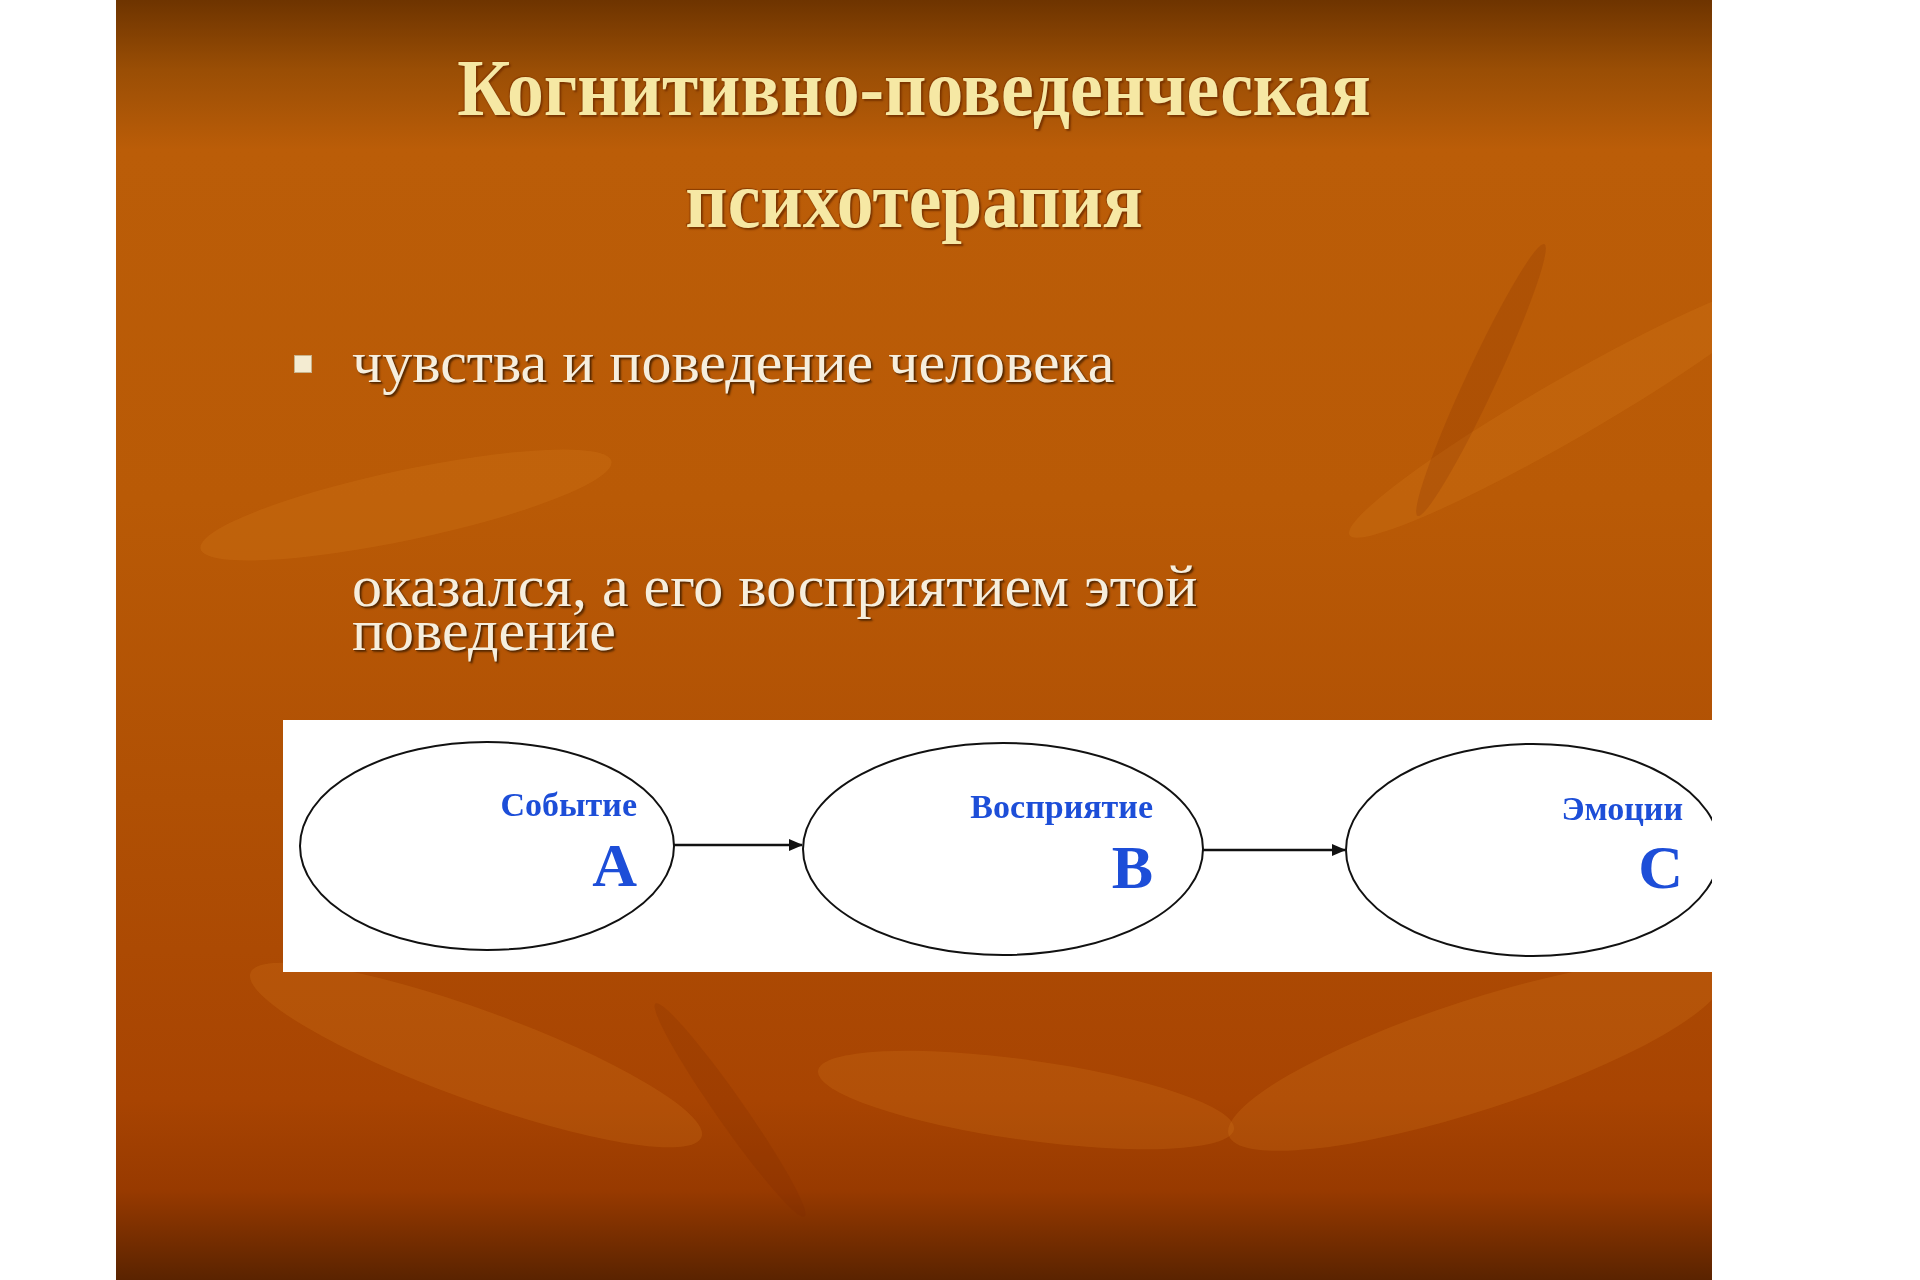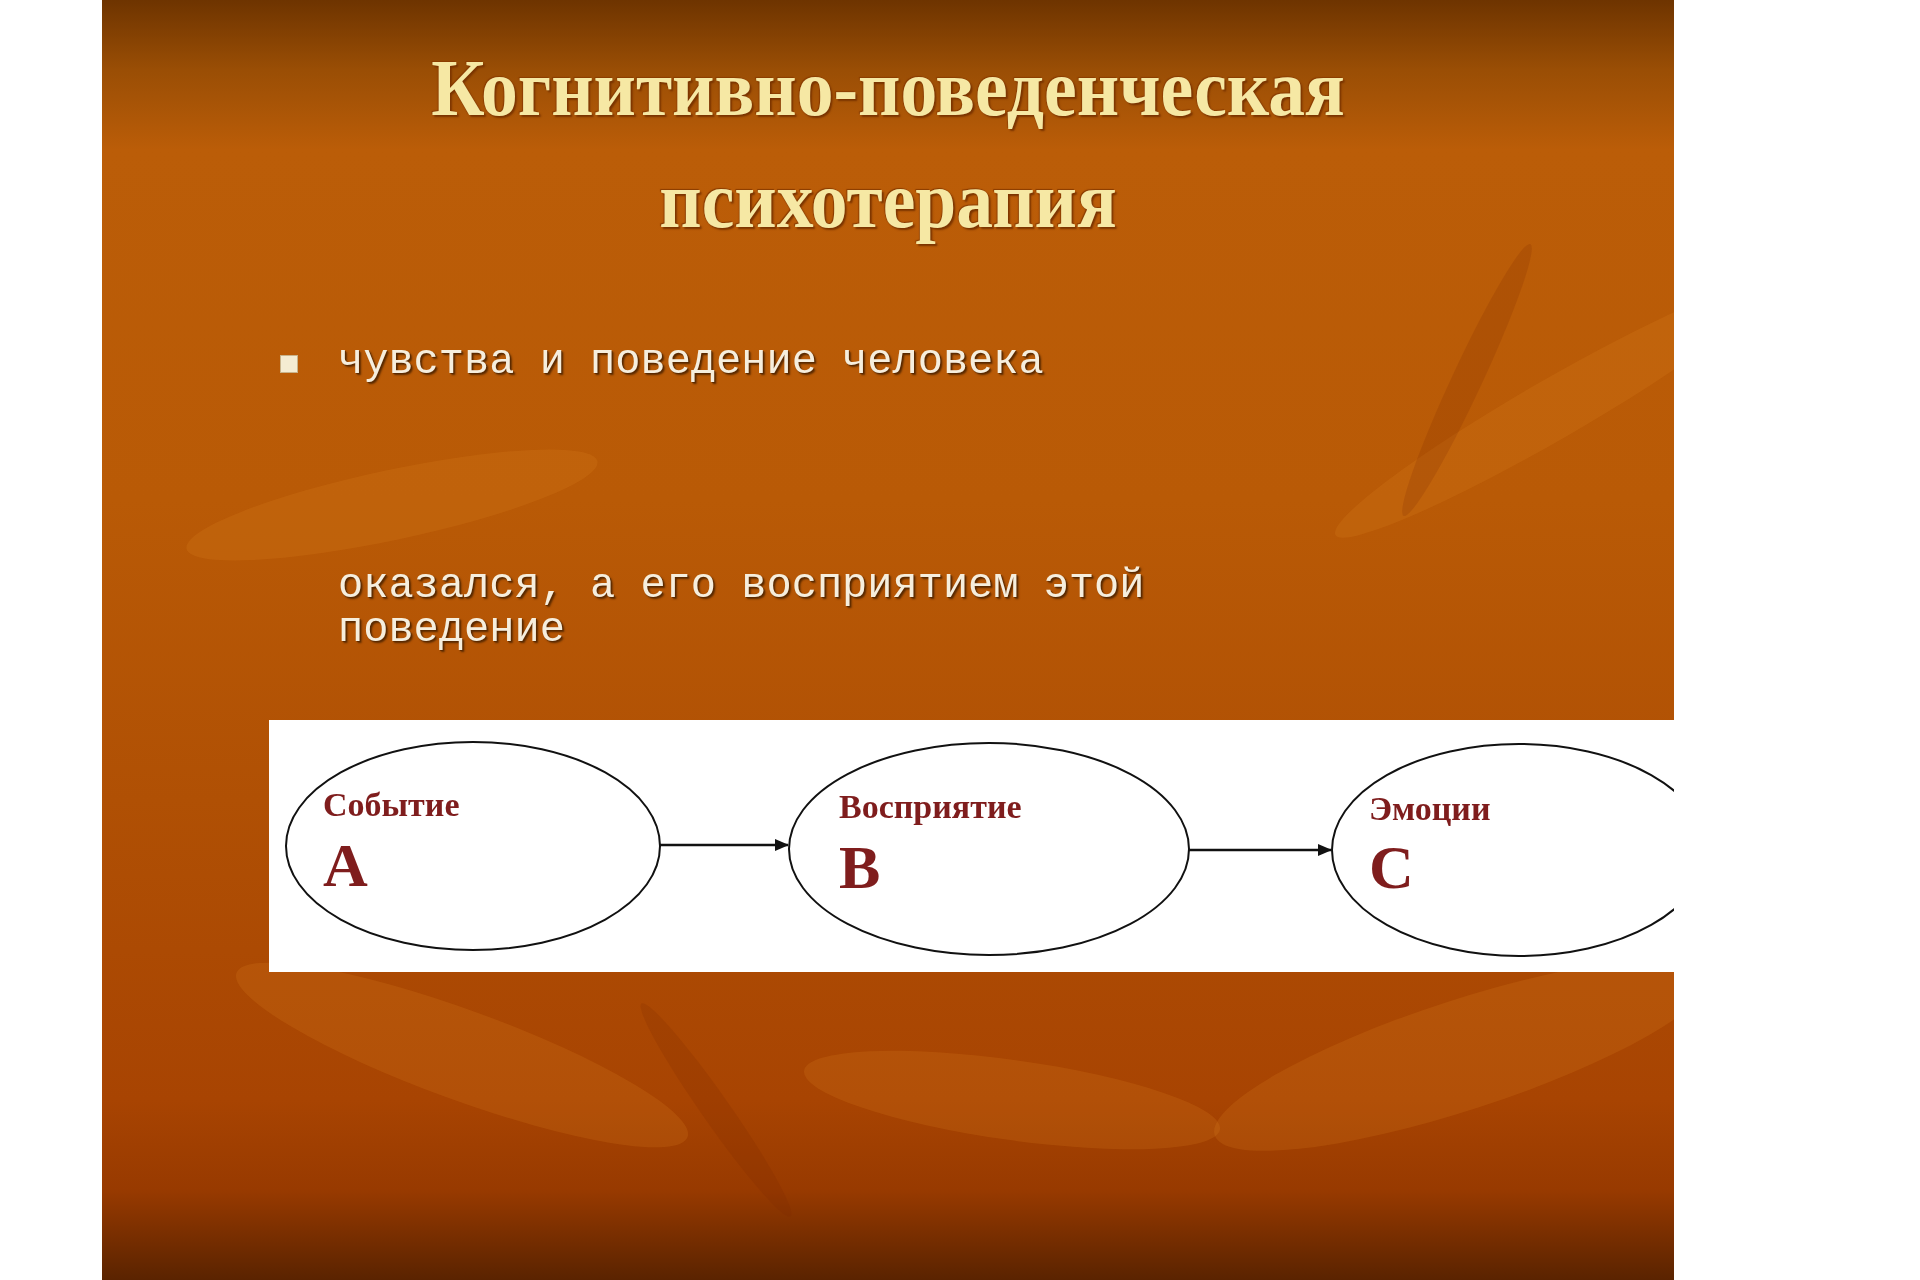--- a/index.html
+++ b/index.html
@@ -1,50 +1,51 @@
 <!DOCTYPE html>
 <html><head>
 <meta charset="utf-8">
 <style>
   html, body { margin:0; padding:0; background:#ffffff; }
   body { width:1920px; height:1280px; position:relative; overflow:hidden; }
   .slide {
-    position:absolute; left:102px; top:0; width:1572px; height:1280px;
+    position:absolute; left:116px; top:0; width:1572px; height:1280px;
     background: linear-gradient(to bottom, #6e3400 0px, #9a4e05 70px, #bb5d08 150px, #b95a06 500px, #b05004 800px, #a84402 1100px, #983a00 1190px, #5a2300 1280px);
     overflow:hidden;
+    padding-left:24px;
   }
   .leaf { position:absolute; background:rgba(230,140,40,0.18); }
   .leaf.dark { background:rgba(120,40,0,0.18); }
   .title {
     position:absolute; left:0; width:100%; text-align:center;
     font-family:"Liberation Serif", serif; font-weight:bold;
     color:#f6e8a4; font-size:80px; line-height:92px;
     text-shadow: 2px 2px 2px #7a3400, -1px -1px 1px #8a3c00;
     transform: scaleX(0.92);
   }
   .title.l1 { top:42px; }
   .title.l2 { top:154px; }
   .bullet-marker {
     position:absolute; left:178px; top:355px; width:16px; height:16px;
     background:#f4ecd2; border:1px solid #c9b38a;
   }
   .body-line {
     position:absolute; left:236px;
-    font-family:Liberation Mono, monospace;
-    color:#f6eedd; font-size:42px; line-height:60px; white-space:nowrap;
+    font-family:Liberation Serif, serif;
+    color:#f6eedd; font-size:60px; line-height:60px; white-space:nowrap;
     text-shadow: 2px 2px 2px #5a2a00, 1px 1px 0 #6a3000;
   }
   .diagram {
     position:absolute; left:167px; top:720px; width:1447px; height:252px;
     background:#ffffff;
   }
   .diagram svg { position:absolute; left:0; top:0; }
   .node-label {
-    position:absolute; text-align:left; font-family:"Liberation Serif", serif;
-    font-weight:bold; color:#7f1d1d;
+    position:absolute; text-align:right; font-family:"Liberation Serif", serif;
+    font-weight:bold; color:#1d4ed8;
   }
   .node-title { font-size:34px; }
   .node-letter { font-size:62px; }
 </style>
 </head>
 <body>
 
 <div class="slide">
 
   <div class="leaf" style="left:80px;top:470px;width:420px;height:70px;transform:rotate(-12deg);border-radius:50%;"></div>

